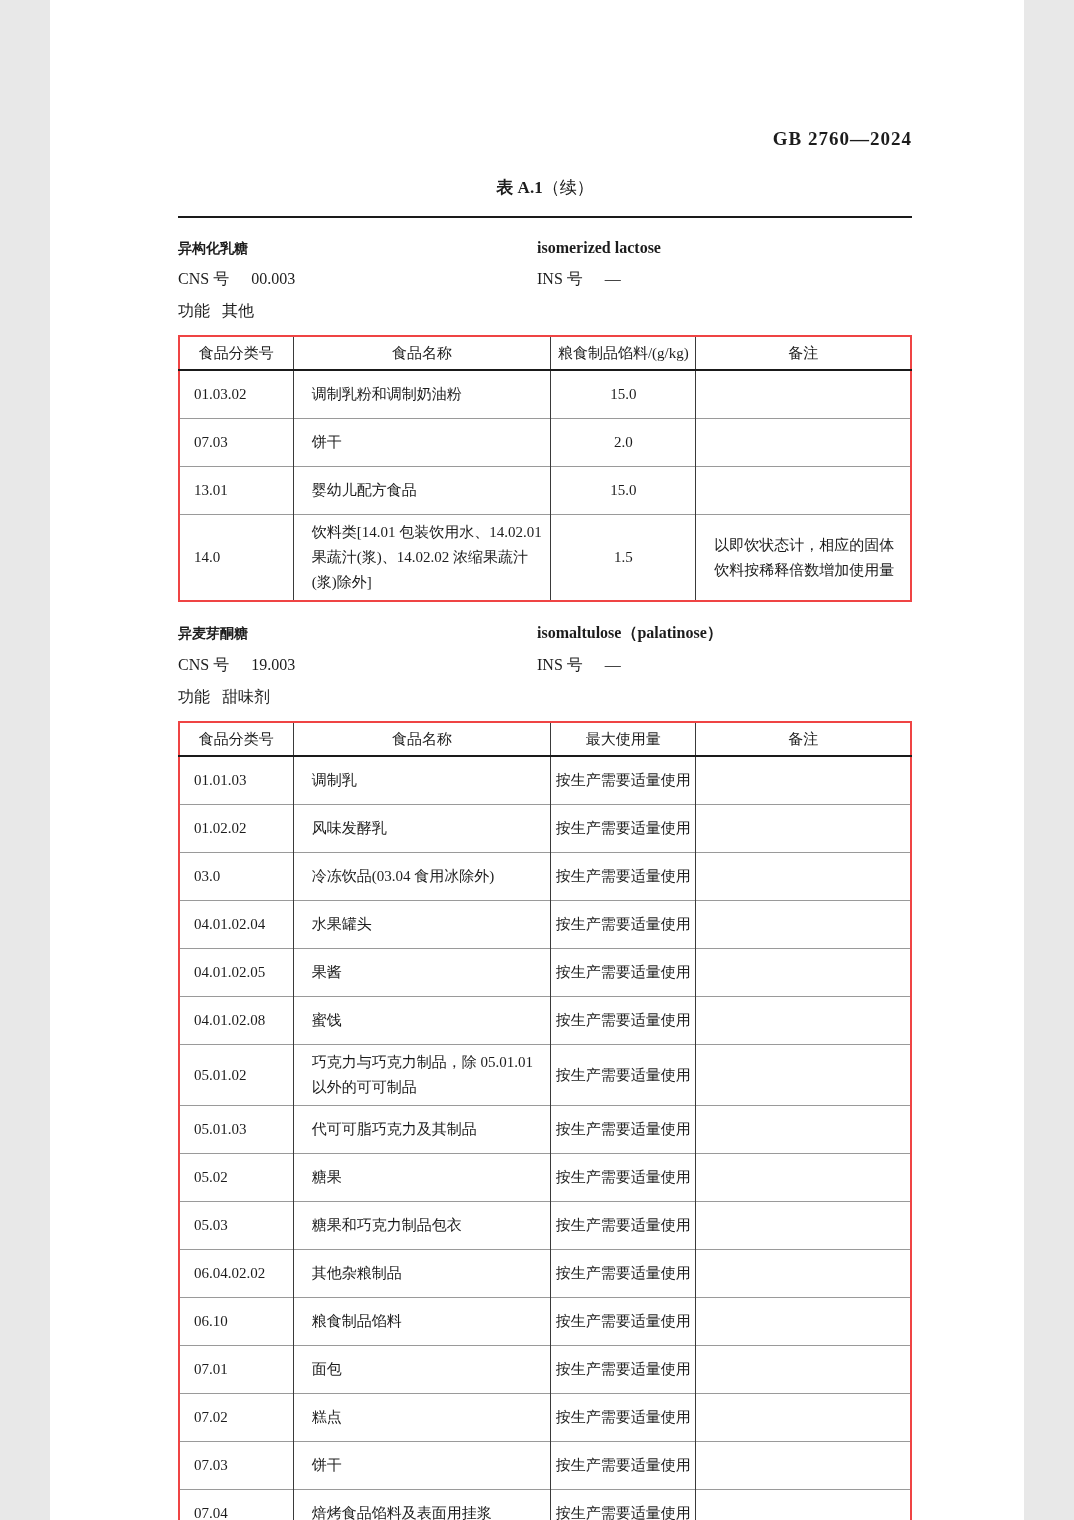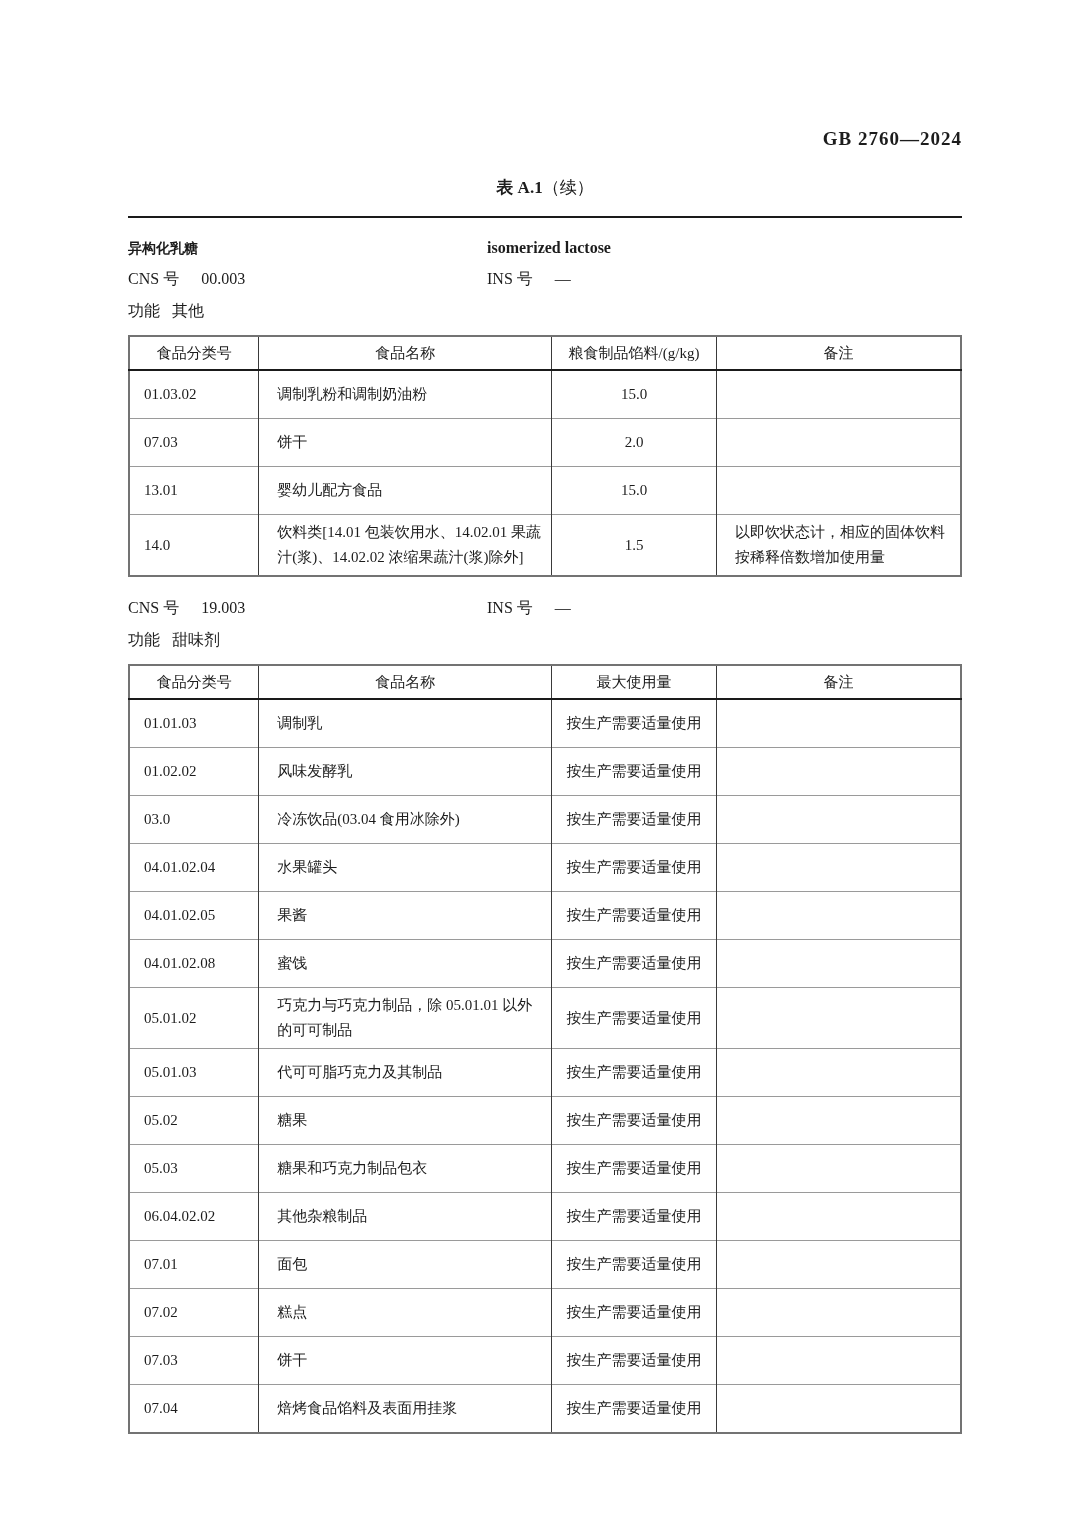--- a/index.html
+++ b/index.html
@@ -1,18 +1,18 @@
 <!DOCTYPE html>
 <html><head>
 <meta charset="utf-8">
 <style>
   html,body { margin:0; padding:0; background:#e8e8e8; }
   .page {
     position:relative;
-    width:1074px; height:1520px;
+    width:974px; height:1520px;
     margin:0 auto;
     background:#ffffff;
     box-sizing:border-box;
     padding:0 112px 0 128px;
     overflow:hidden;
     font-family:"Liberation Serif","DejaVu Serif",serif;
     color:#1c1c1c;
   }
   .doc-header { padding-top:128px; text-align:right; }
   .doc-code { font-weight:bold; font-size:19px; letter-spacing:1px; }
@@ -37,21 +37,21 @@
     table-layout:fixed;
     font-size:15px;
   }
   table.usage th {
     font-weight:normal;
     height:30px;
     text-align:center;
     border-bottom:2px solid #1a1a1a;
   }
   table.usage td { height:37px; line-height:25px; padding-top:5px; padding-bottom:5px; }
-  table.usage { border:2px solid #737373; }
+  table.usage { border:2px solid #ef4444; }
   table.usage th + th, table.usage td + td { border-left:1px solid #3a3a3a; }
   table.usage tbody tr + tr td { border-top:1px solid #9a9a9a; }
   td.c0 { padding-left:14px; }
   td.c1 { padding-left:18px; padding-right:8px; }
   td.c2 { text-align:center; }
   td.c3 { padding-left:18px; padding-right:10px; }
   col.w0 { width:15.6%; } col.w1 { width:35.2%; } col.w2 { width:19.8%; } col.w3 { width:29.4%; }
 </style>
 </head>
 <body>
@@ -118,20 +118,24 @@
             <td class="c0">14.0</td>
             <td class="c1">饮料类[14.01 包装饮用水、14.02.01 果蔬汁(浆)、14.02.02 浓缩果蔬汁(浆)除外]</td>
             <td class="c2">1.5</td>
             <td class="c3">以即饮状态计，相应的固体饮料按稀释倍数增加使用量</td>
           </tr>
         </tbody>
     </table>
   </section>
 
   <section class="substance">
+    <div class="sec-line">
+      <span class="sec-left cn-name">异麦芽酮糖</span>
+      <span class="en-name">isomaltulose（palatinose）</span>
+    </div>
     <div class="sec-line sec-meta">
       <span class="sec-left"><span>CNS 号</span><span class="meta-val">19.003</span></span>
       <span><span>INS 号</span><span class="meta-val">—</span></span>
     </div>
     <div class="sec-meta">
       <span>功能</span><span class="func-val">甜味剂</span>
     </div>
     <table class="usage">
       <colgroup>
           <col class="w0">
@@ -208,20 +212,26 @@
             <td class="c2">按生产需要适量使用</td>
             <td class="c3"></td>
           </tr>
           <tr>
             <td class="c0">06.04.02.02</td>
             <td class="c1">其他杂粮制品</td>
             <td class="c2">按生产需要适量使用</td>
             <td class="c3"></td>
           </tr>
           <tr>
+            <td class="c0">06.10</td>
+            <td class="c1">粮食制品馅料</td>
+            <td class="c2">按生产需要适量使用</td>
+            <td class="c3"></td>
+          </tr>
+          <tr>
             <td class="c0">07.01</td>
             <td class="c1">面包</td>
             <td class="c2">按生产需要适量使用</td>
             <td class="c3"></td>
           </tr>
           <tr>
             <td class="c0">07.02</td>
             <td class="c1">糕点</td>
             <td class="c2">按生产需要适量使用</td>
             <td class="c3"></td>

